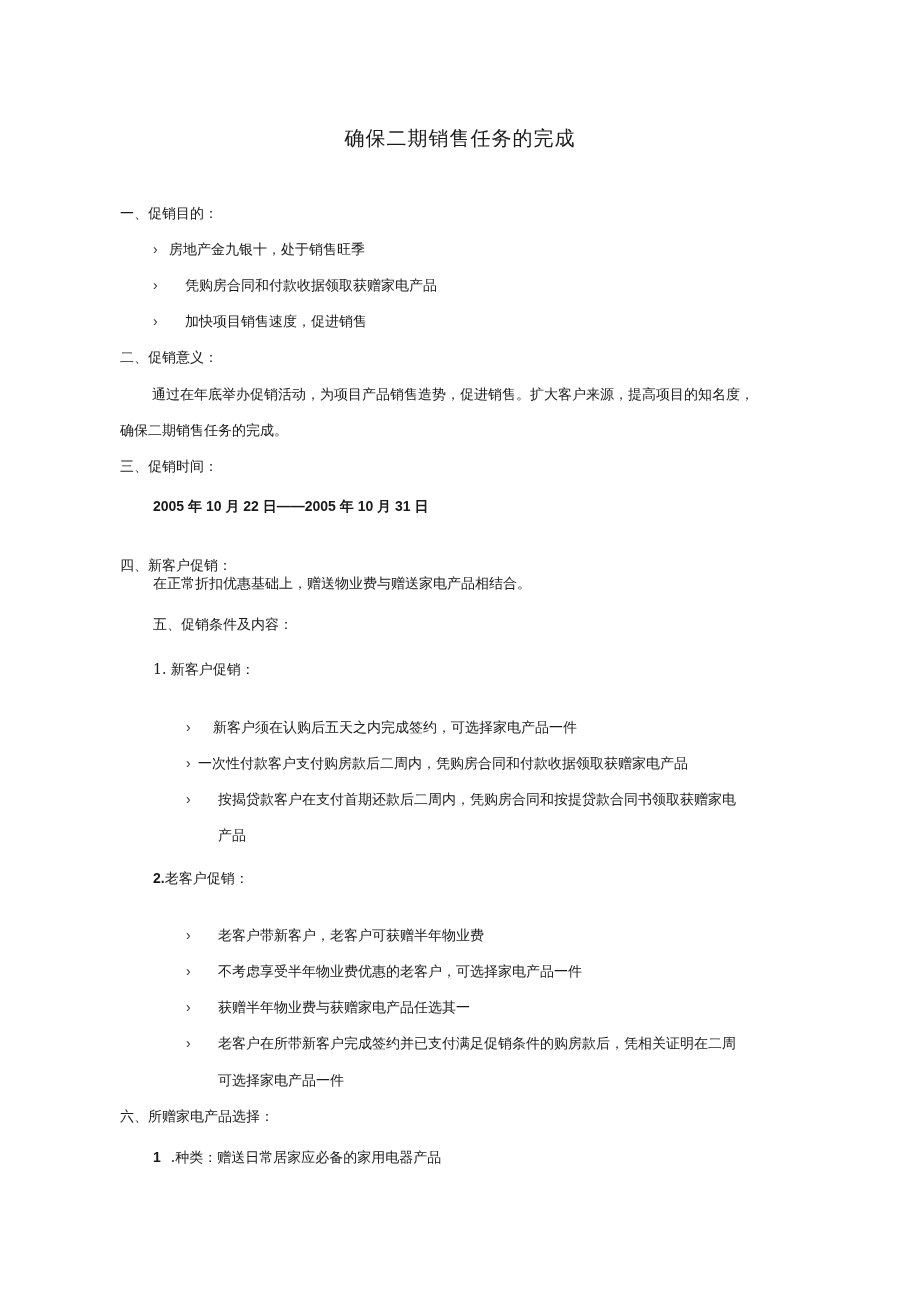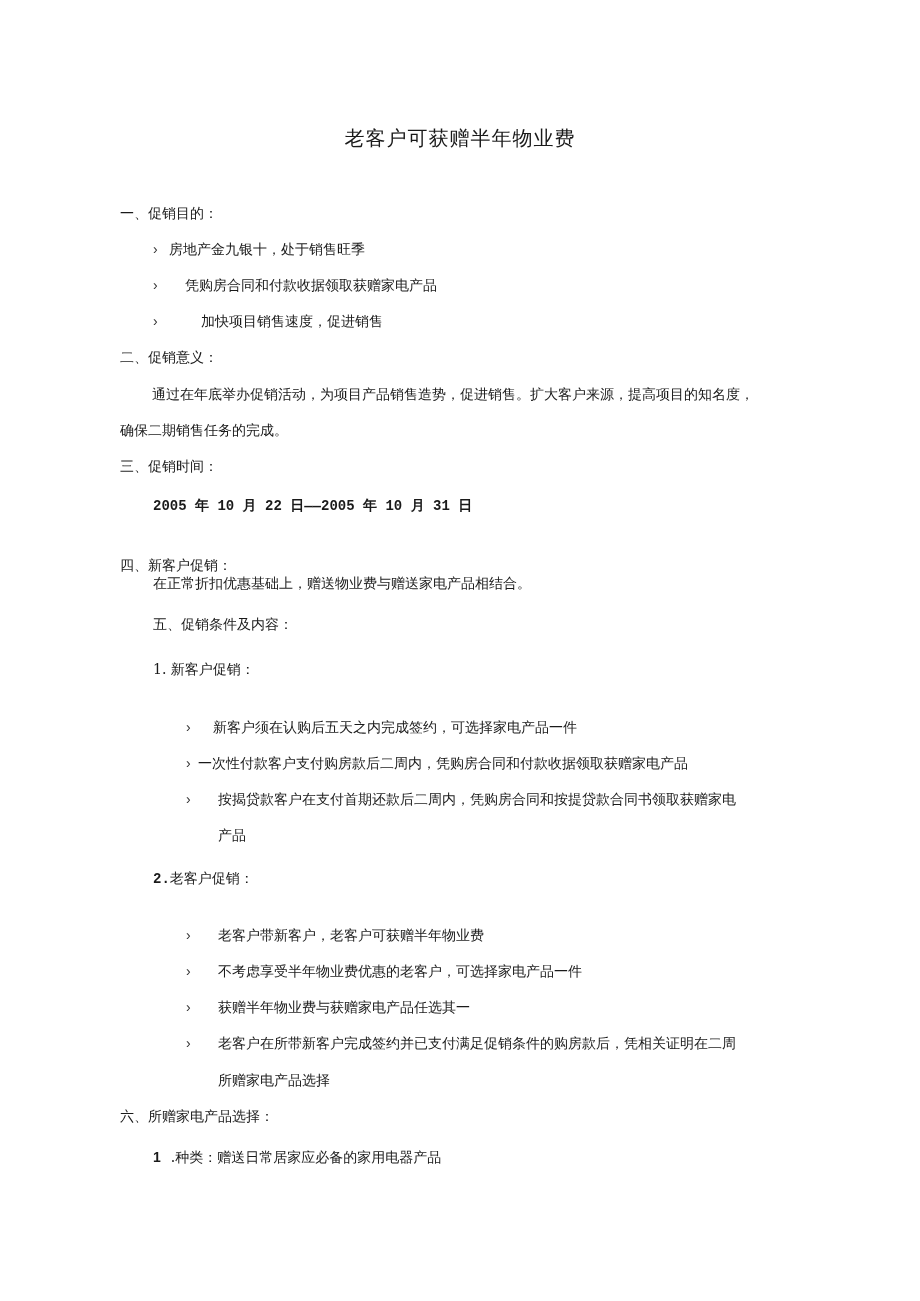--- a/index.html
+++ b/index.html
@@ -1,34 +1,34 @@
 <!DOCTYPE html>
 <html><head>
 <meta charset="utf-8">
 <style>
   html, body { margin: 0; padding: 0; background: #ffffff; }
   body { width: 920px; height: 1301px; position: relative; overflow: hidden;
          font-family: "DejaVu Serif", "Liberation Serif", serif; color: #1a1a1a; font-size: 14px; }
   .abs { position: absolute; white-space: nowrap; line-height: 18px; }
   .title { font-size: 20px; left: 0; width: 920px; text-align: center; top: 126px; line-height: 24px; letter-spacing: 1px; }
   .h { left: 120px; }
-  .bold { font-weight: bold; font-family: Liberation Mono, monospace; }
+  .bold { font-weight: bold; font-family: Liberation Sans, sans-serif; }
   .bullet { width: 12px; display: inline-block; color: #333; }
   .sans { font-family: "Liberation Sans", "DejaVu Sans", sans-serif; }
 </style>
 </head>
 <body>
 
 <div>
-  <div class="abs title">老客户可获赠半年物业费</div>
+  <div class="abs title">确保二期销售任务的完成</div>
 
   <div class="abs h" style="top:204px">一、促销目的：</div>
   <div class="abs" style="left:153px;top:240px"><span class="bullet sans">›</span><span style="margin-left:4px">房地产金九银十，处于销售旺季</span></div>
   <div class="abs" style="left:153px;top:276px"><span class="bullet sans">›</span><span style="margin-left:20px">凭购房合同和付款收据领取获赠家电产品</span></div>
-  <div class="abs" style="left:153px;top:312px"><span class="bullet sans">›</span><span style="margin-left:36px">加快项目销售速度，促进销售</span></div>
+  <div class="abs" style="left:153px;top:312px"><span class="bullet sans">›</span><span style="margin-left:20px">加快项目销售速度，促进销售</span></div>
 
   <div class="abs h" style="top:348px">二、促销意义：</div>
   <div class="abs" style="left:152px;top:385px">通过在年底举办促销活动，为项目产品销售造势，促进销售。扩大客户来源，提高项目的知名度，</div>
   <div class="abs h" style="top:421px">确保二期销售任务的完成。</div>
 
   <div class="abs h" style="top:457px">三、促销时间：</div>
   <div class="abs bold" style="left:153px;top:497px">2005 年 10 月 22 日——2005 年 10 月 31 日</div>
 
   <div class="abs h" style="top:556px">四、新客户促销：</div>
   <div class="abs" style="left:153px;top:574px">在正常折扣优惠基础上，赠送物业费与赠送家电产品相结合。</div>
@@ -40,17 +40,17 @@
   <div class="abs" style="left:186px;top:754px"><span class="bullet sans">›</span><span style="">一次性付款客户支付购房款后二周内，凭购房合同和付款收据领取获赠家电产品</span></div>
   <div class="abs" style="left:186px;top:790px"><span class="bullet sans">›</span><span style="margin-left:20px">按揭贷款客户在支付首期还款后二周内，凭购房合同和按提贷款合同书领取获赠家电</span></div>
   <div class="abs" style="left:218px;top:826px">产品</div>
 
   <div class="abs" style="left:153px;top:869px"><span class="bold">2.</span><span>老客户促销：</span></div>
 
   <div class="abs" style="left:186px;top:926px"><span class="bullet sans">›</span><span style="margin-left:20px">老客户带新客户，老客户可获赠半年物业费</span></div>
   <div class="abs" style="left:186px;top:962px"><span class="bullet sans">›</span><span style="margin-left:20px">不考虑享受半年物业费优惠的老客户，可选择家电产品一件</span></div>
   <div class="abs" style="left:186px;top:998px"><span class="bullet sans">›</span><span style="margin-left:20px">获赠半年物业费与获赠家电产品任选其一</span></div>
   <div class="abs" style="left:186px;top:1034px"><span class="bullet sans">›</span><span style="margin-left:20px">老客户在所带新客户完成签约并已支付满足促销条件的购房款后，凭相关证明在二周</span></div>
-  <div class="abs" style="left:218px;top:1071px">所赠家电产品选择</div>
+  <div class="abs" style="left:218px;top:1071px">可选择家电产品一件</div>
 
   <div class="abs h" style="top:1107px">六、所赠家电产品选择：</div>
   <div class="abs" style="left:153px;top:1148px"><span class="bold sans" style="margin-right:10px">1</span><span>.种类：赠送日常居家应必备的家用电器产品</span></div>
 </div>
 
 </body></html>

